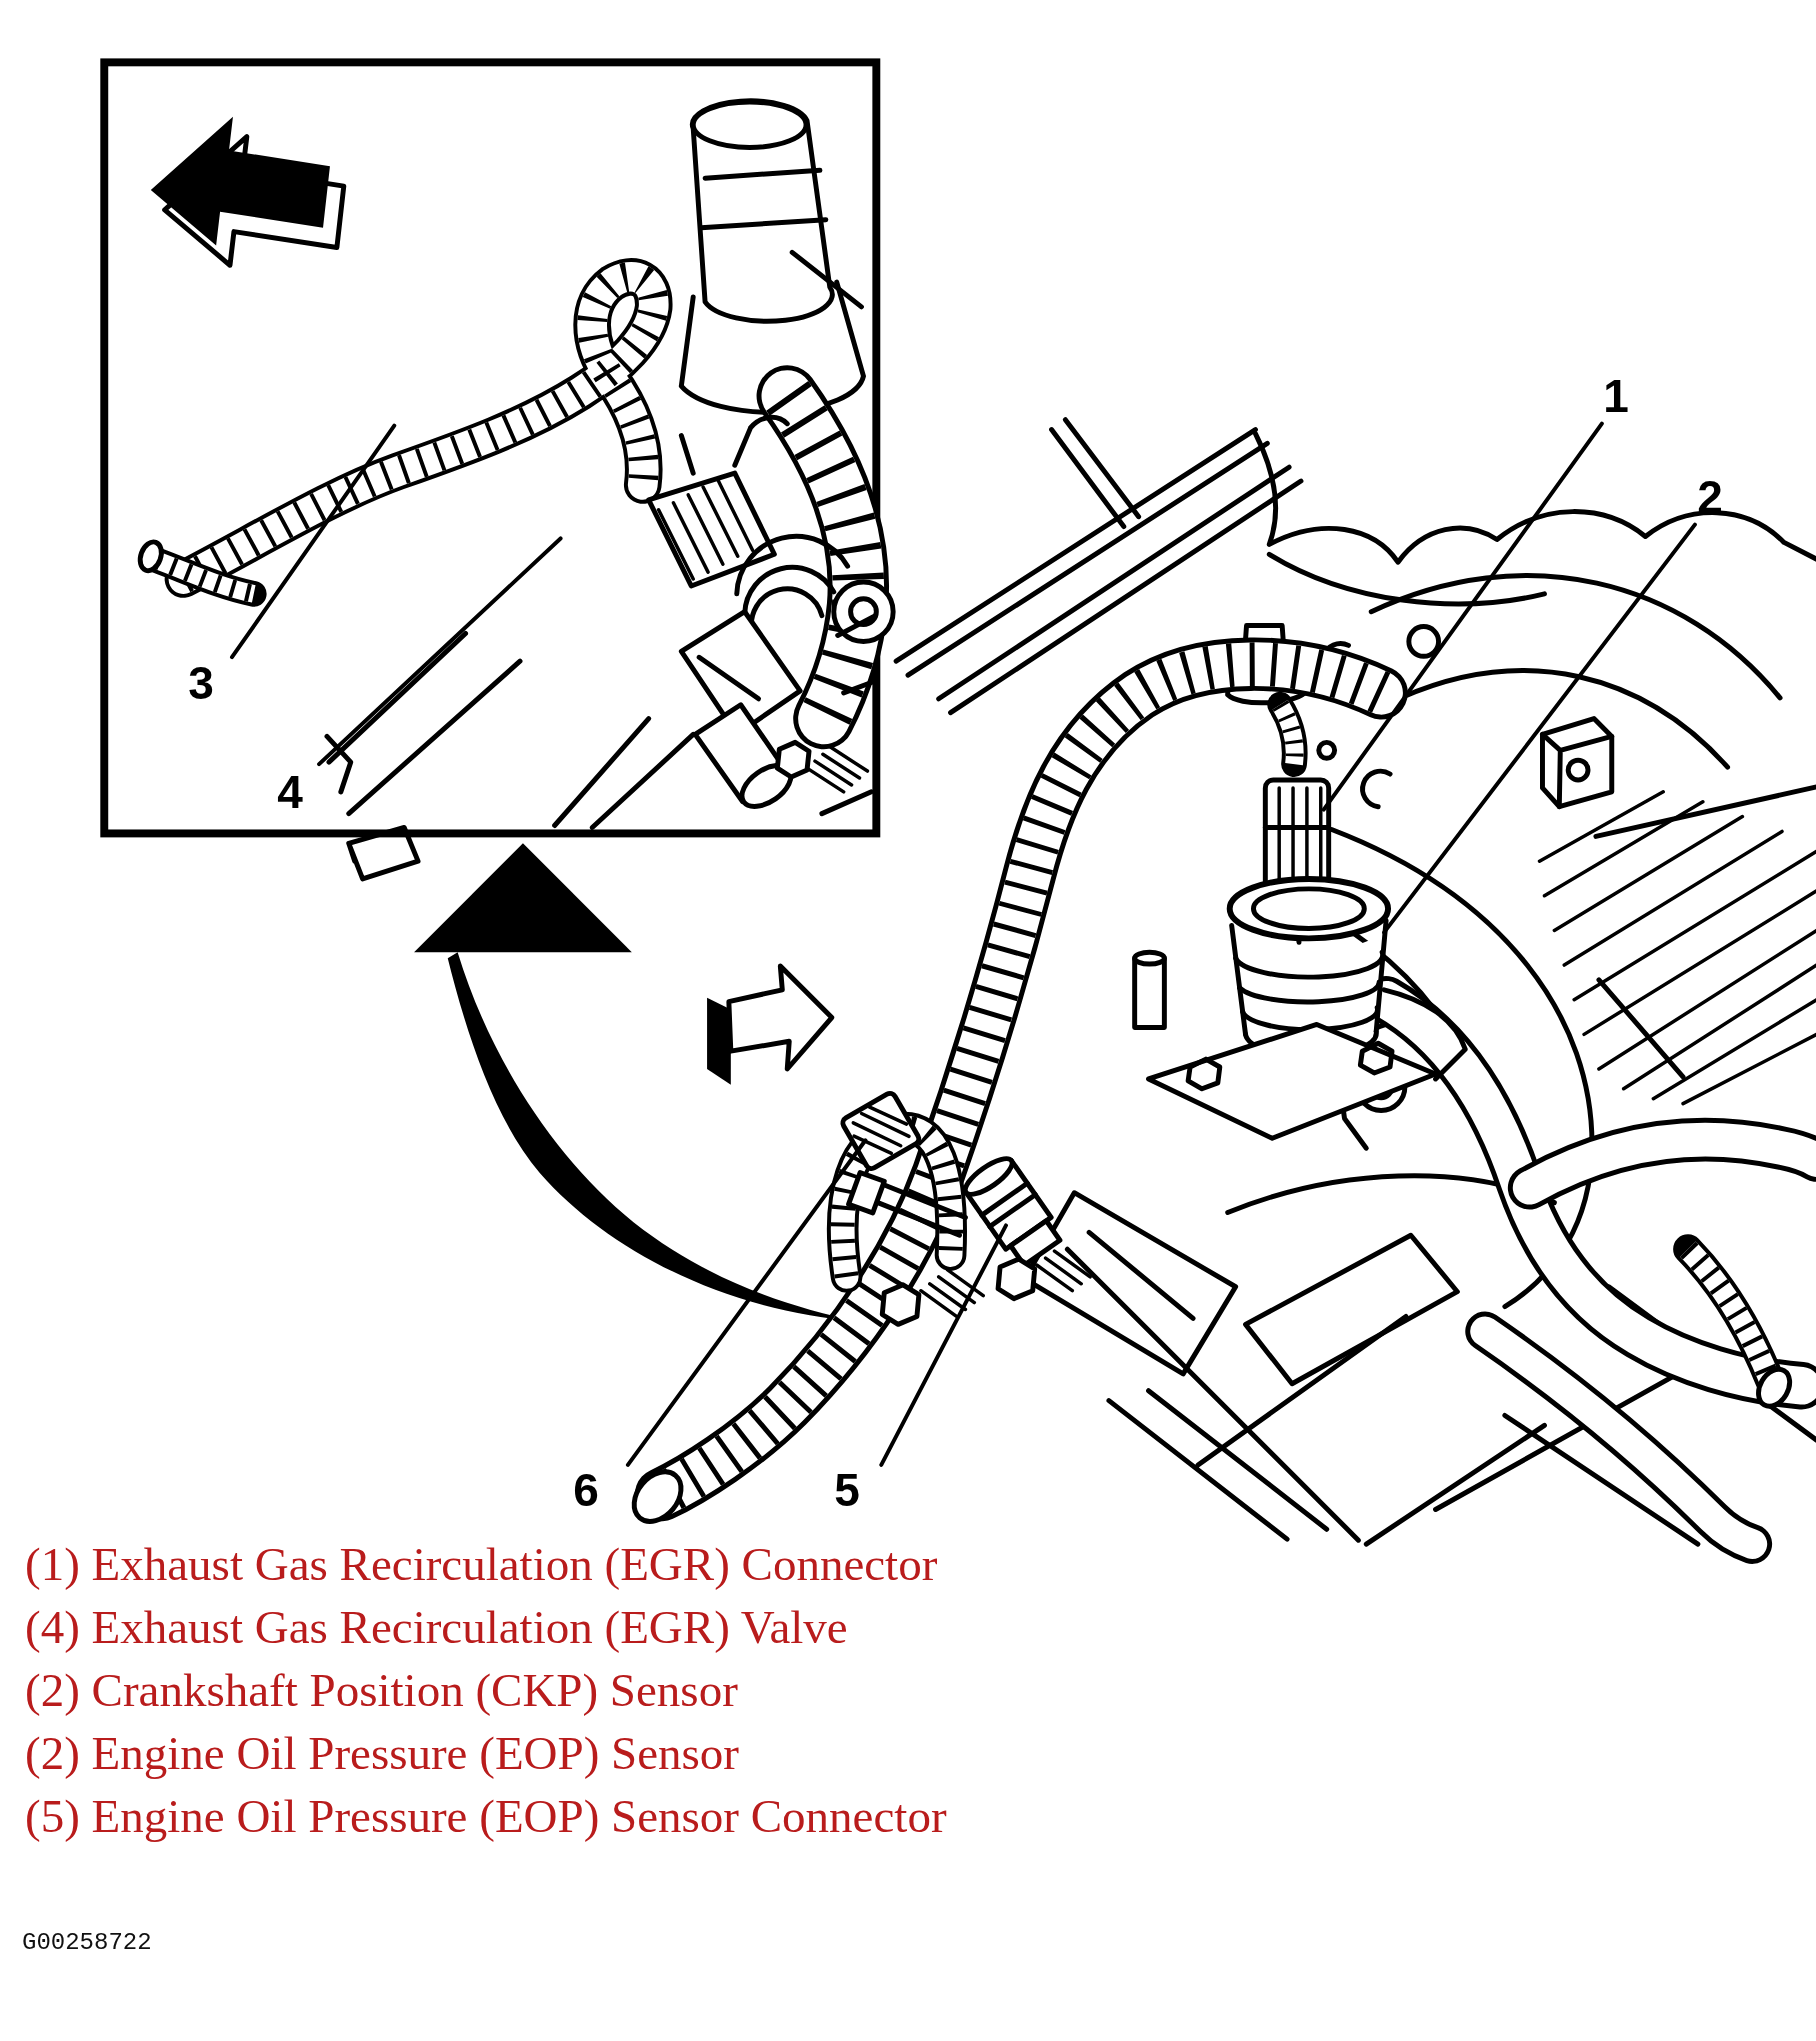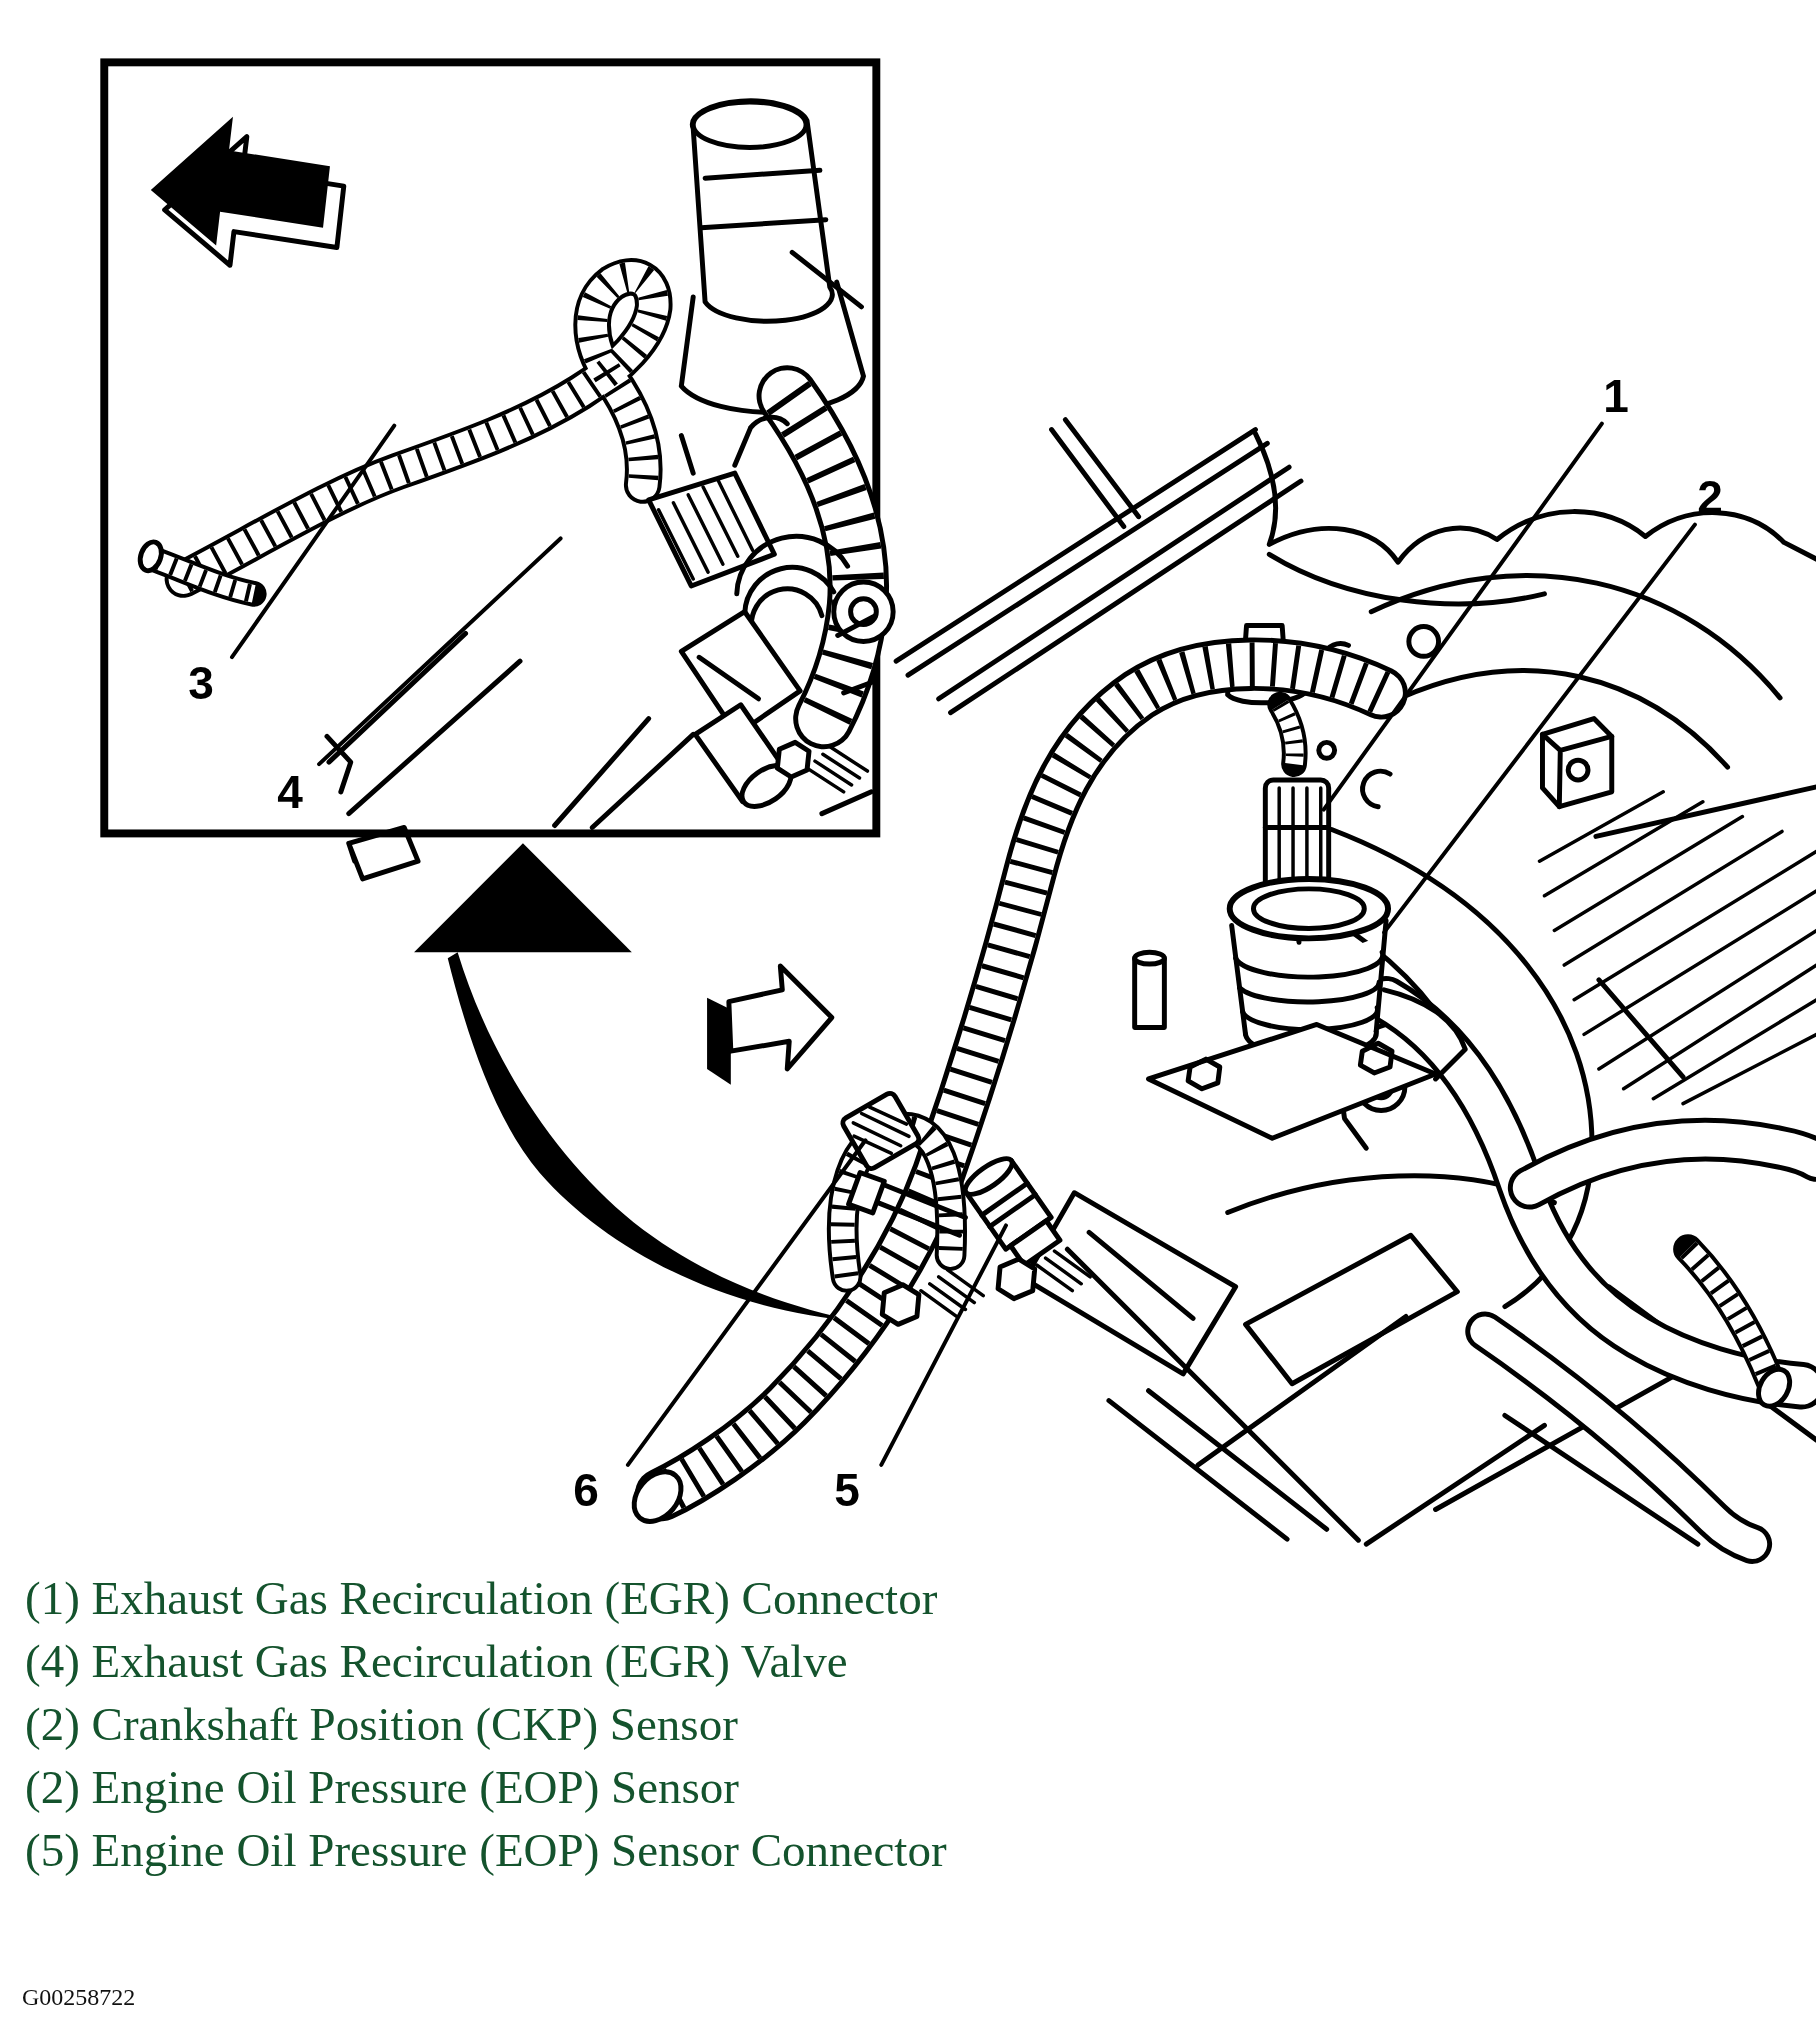--- a/index.html
+++ b/index.html
@@ -2,23 +2,23 @@
 <html><head>
 <meta charset="utf-8">
 <style>
   html,body{margin:0;padding:0;background:#fff;}
   #page{position:relative;width:1817px;height:2041px;background:#fff;overflow:hidden;
         font-family:"Liberation Sans",sans-serif;}
   #art{position:absolute;left:0;top:0;width:1817px;height:2041px;}
   .callout{position:absolute;transform:translate(-50%,-50%);font-family:"Liberation Sans",sans-serif;
            font-weight:700;font-size:46px;color:#000;line-height:1;}
   #legend{position:absolute;left:25px;top:1533px;font-family:"Liberation Serif",serif;
-          font-size:47px;color:#14532d;margin-top:34px;}
+          font-size:47px;color:#b91c1c;}
   .legend-line{height:63px;line-height:63px;white-space:nowrap;}
-  #figure-code{position:absolute;left:22px;top:1984px;font-family:Liberation Serif, serif;
+  #figure-code{position:absolute;left:22px;top:1929px;font-family:Liberation Mono, monospace;
                font-size:24px;color:#111;letter-spacing:0px;}
   
   .ln{fill:none;stroke:#000;stroke-width:5;stroke-linecap:round;stroke-linejoin:round;}
   .ln3{fill:none;stroke:#000;stroke-width:3.5;stroke-linecap:round;}
   .lead{fill:none;stroke:#000;stroke-width:4;stroke-linecap:round;}
   .wfill{fill:#fff;stroke:#000;stroke-width:5;stroke-linejoin:round;}
   .blk{fill:#000;stroke:none;}
 </style>
 </head>
 <body>

